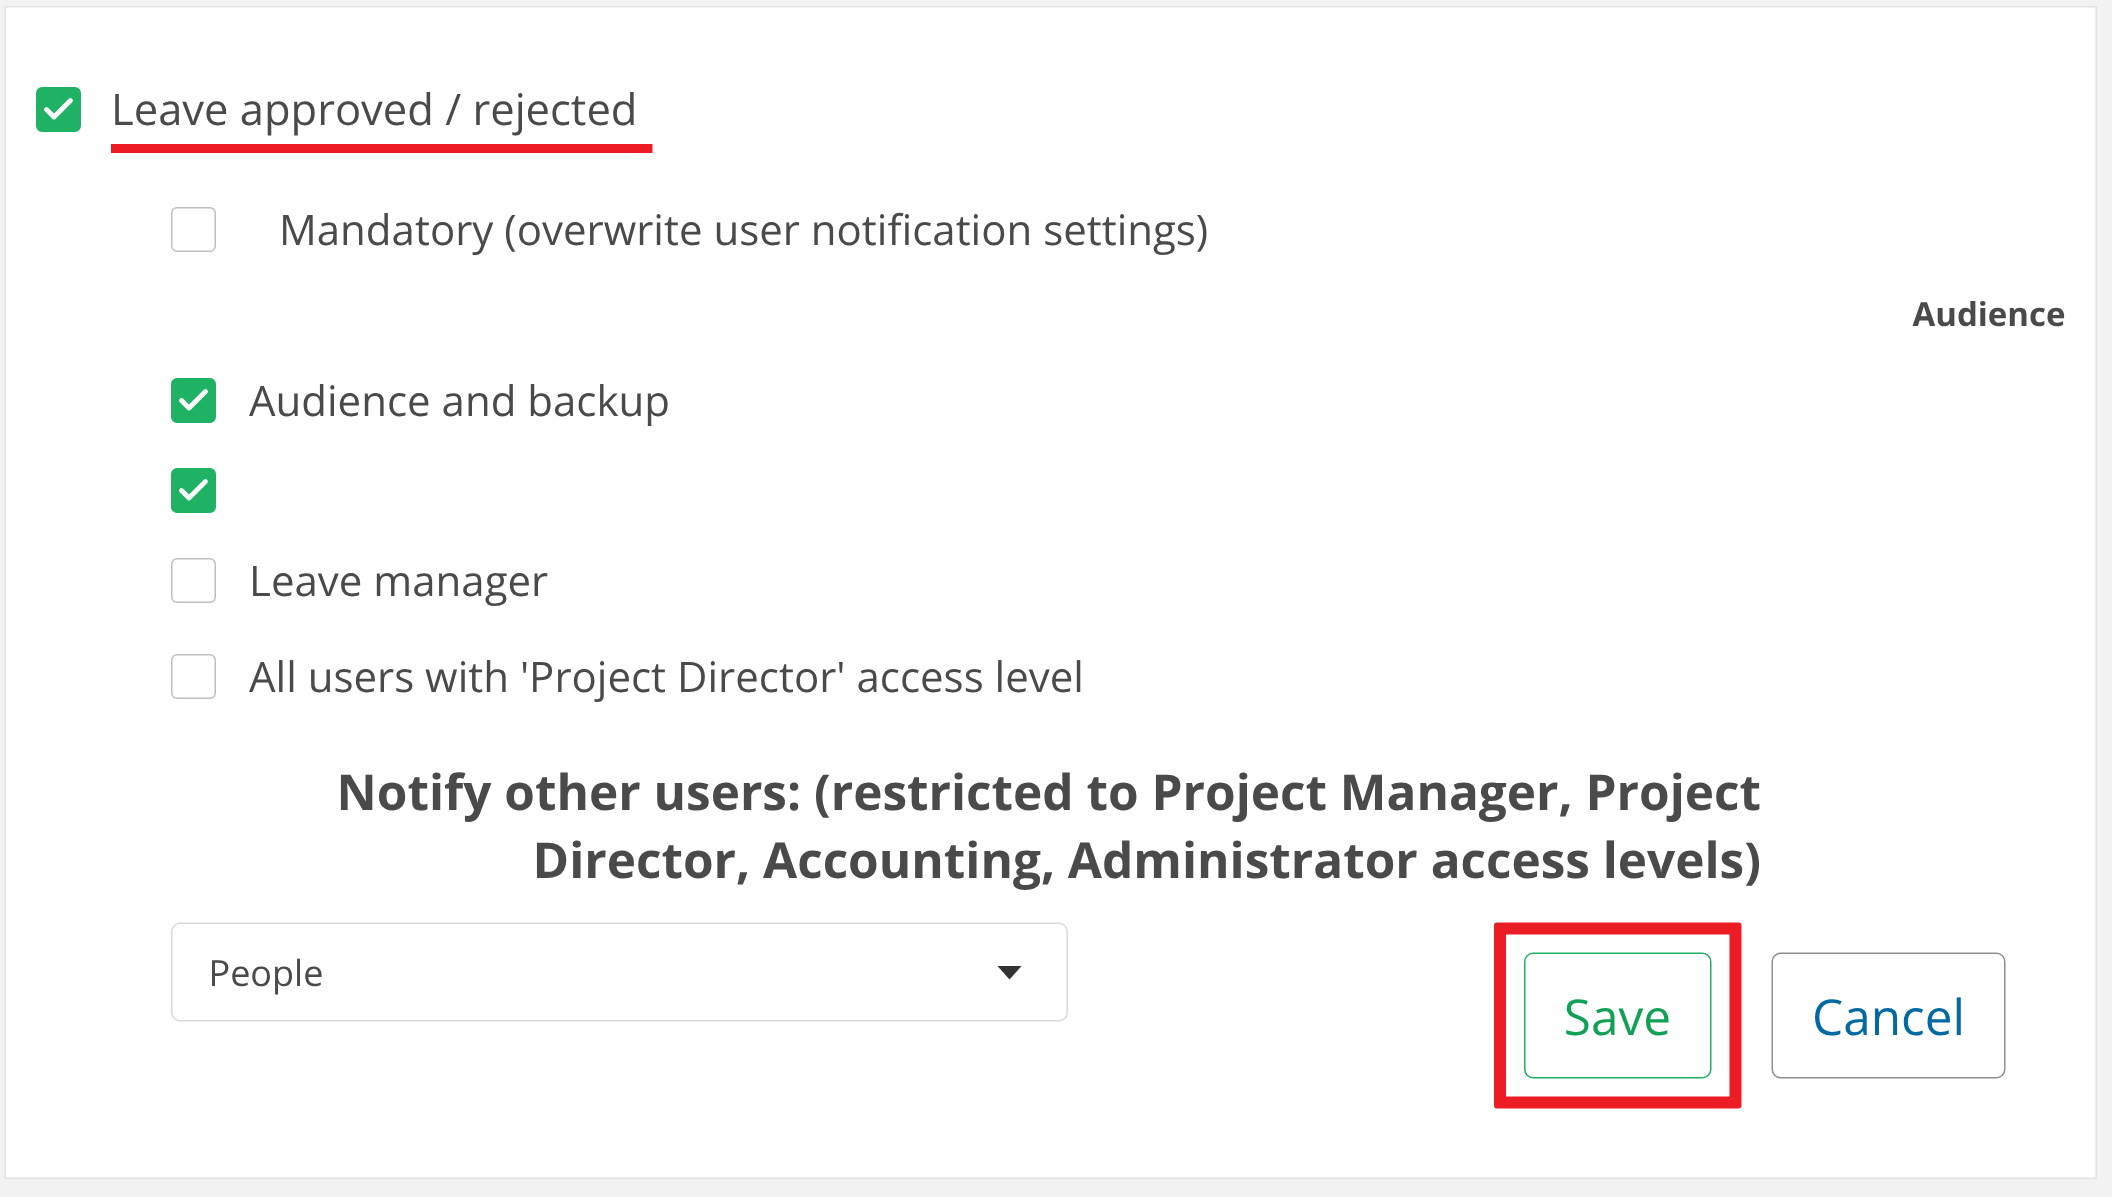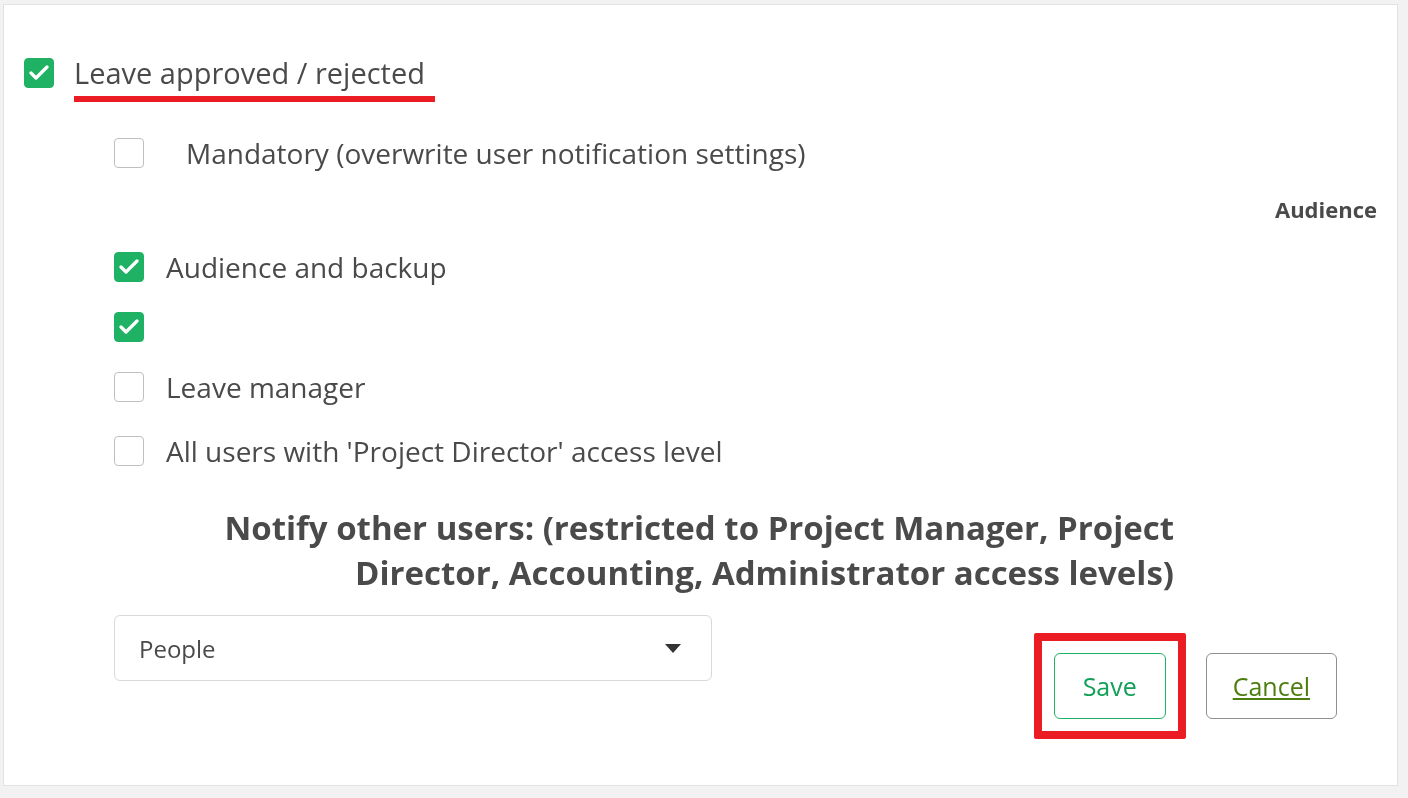--- a/index.html
+++ b/index.html
@@ -135,40 +135,39 @@
       align-items: center;
       gap: 20px;
     }
     .save-highlight {
       padding: 12px;
       border: 8px solid #ec1c24;
       border-radius: 2px;
       display: inline-flex;
     }
     .btn {
-      height: 66px;
+      height: 84px;
       padding: 0 26px;
       display: inline-flex;
       align-items: center;
       justify-content: center;
-      font-size: 25px;
+      font-size: 33px;
       border-radius: 6px;
       background: #ffffff;
       cursor: pointer;
     }
     .btn-save {
       color: #12a057;
       border: 1.5px solid #1fb264;
       min-width: 112px;
     }
     .btn-cancel {
-      color: #4d7c0f;
+      color: #0369a1;
       border: 1.5px solid #8f8f8f;
       min-width: 116px;
-      text-decoration: underline;
     }
   </style>
 </head>
 <body>
 
 <div class="panel">
 
   <div class="heading-row">
     <span class="cb checked">
       <svg width="20" height="16" viewBox="0 0 20 16">

